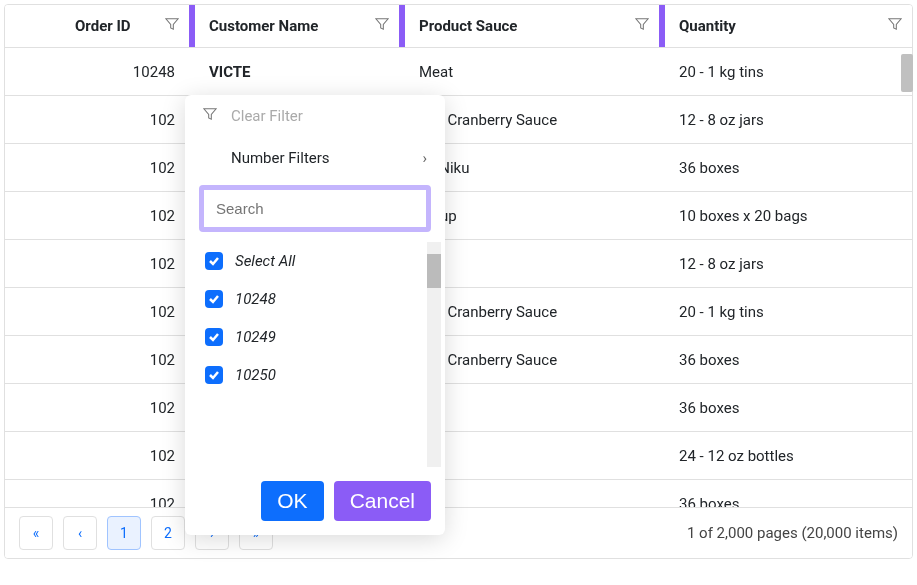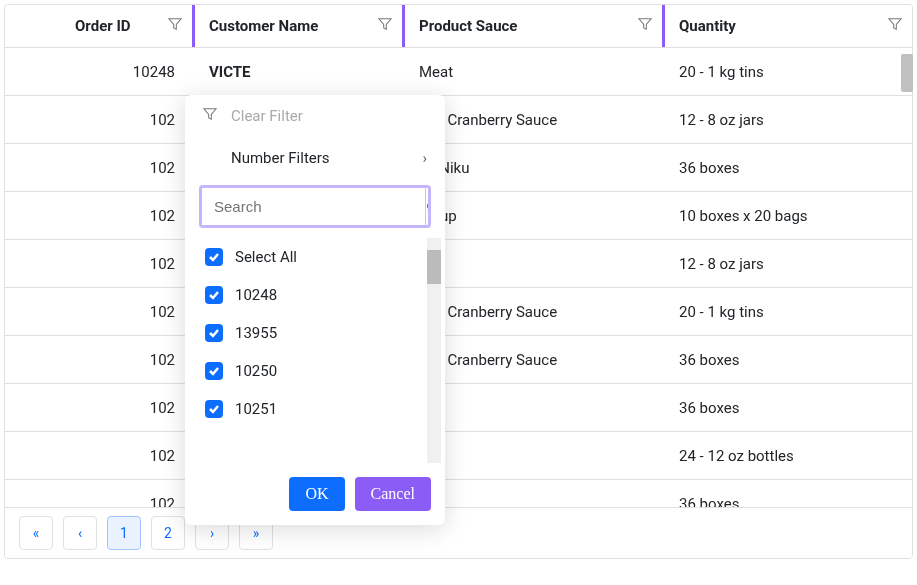--- a/index.html
+++ b/index.html
@@ -1,21 +1,21 @@
 <!DOCTYPE html>
 <html><head>
 <meta charset="utf-8">
 <style>
 * { box-sizing: border-box; margin: 0; padding: 0; }
 body { font-family: -apple-system, BlinkMacSystemFont, "Segoe UI", Roboto, Arial, sans-serif; font-size: 15px; color: #212529; background: #fff; width: 917px; height: 585px; overflow: hidden; position: relative; }
 
 .grid { border: 1px solid #e0e0e0; border-radius: 4px; display: flex; flex-direction: column; height: 555px; margin: 4px; overflow: hidden; }
 
 .grid-header { display: flex; border-bottom: 1px solid #e0e0e0; background: #fff; }
-.grid-header .col { display: flex; align-items: center; justify-content: space-between; padding: 12px 10px 12px 14px; font-weight: 700; border-right: 3px solid #8b5cf6; }
+.grid-header .col { display: flex; align-items: center; justify-content: space-between; padding: 12px 10px 12px 14px; font-weight: 700; border-right: 6px solid #8b5cf6; }
 .grid-header .col:last-child { border-right: none; }
 .col-orderid { width: 190px; padding-left: 70px !important; }
 .col-custname { width: 210px; gap: 32px; }
 .col-prodname { width: 260px; }
 .col-qty { flex: 1; }
 
 .filter-icon svg { width: 14px; height: 14px; stroke: #777; fill: none; stroke-width: 1.2; }
 
 .grid-body { flex: 1; overflow: hidden; position: relative; }
 .grid-row { display: flex; border-bottom: 1px solid #e0e0e0; height: 48px; align-items: center; }
@@ -32,32 +32,32 @@
 .pager-btn { width: 34px; height: 34px; border: 1px solid #e0e0e0; border-radius: 4px; background: #fff; display: flex; align-items: center; justify-content: center; color: #555; cursor: pointer; font-size: 14px; }
 .pager-btn.page, .pager-btn.nav { color: #0d6efd; }
 .pager-btn.active { border-color: #a0c4ff; background: #eaf2ff; color: #0d6efd; }
 .pager-info { margin-left: auto; color: #444; font-size: 15px; }
 
 
 .filter-popup { position: absolute; left: 185px; top: 95px; width: 260px; background: #fff; border-radius: 6px; box-shadow: 0 4px 24px rgba(0,0,0,0.15); z-index: 10; display: flex; flex-direction: column; }
 .fp-row { display: flex; align-items: center; padding: 12px 18px; gap: 14px; cursor: pointer; }
 .fp-row.disabled { color: #aaa; cursor: default; }
 .fp-row .chev { margin-left: auto; color: #666; }
-.fp-search { display: flex; margin: 6px 14px 10px 14px; border: 3px solid #c4b5fd; border-radius: 4px; overflow: hidden; }
+.fp-search { display: flex; margin: 6px 14px 10px 14px; border: 5px solid #c4b5fd; border-radius: 4px; overflow: hidden; }
 .fp-search input { flex: 1; border: none; padding: 10px 12px; font-size: 15px; outline: none; }
 .fp-search .sbtn { width: 42px; border-left: 1px solid #ccc; display: flex; align-items: center; justify-content: center; background: #fff; }
 .fp-list { height: 225px; overflow: hidden; position: relative; margin: 0 4px 0 14px; }
-.fp-item { display: flex; align-items: center; gap: 12px; padding: 10px 6px; }
+.fp-item { display: flex; align-items: center; gap: 12px; padding: 10px 6px; font-style: italic; }
 .fp-check { width: 18px; height: 18px; background: #0d6efd; border-radius: 4px; display: flex; align-items: center; justify-content: center; flex-shrink: 0; }
 .fp-check svg { width: 12px; height: 12px; stroke: #fff; stroke-width: 2.5; fill: none; }
 .fp-scroll { position: absolute; right: 0; top: 0; width: 14px; height: 100%; }
 .fp-scroll .track { width: 14px; height: 100%; background: #f0f0f0; }
 .fp-scroll .thumb { position: absolute; top: 12px; width: 14px; height: 34px; background: #bbb; }
 .fp-footer { display: flex; justify-content: flex-end; gap: 10px; padding: 14px; }
-.btn { padding: 8px 16px; border-radius: 4px; border: none; font-size: 16px; cursor: pointer; font-family: Liberation Serif, serif; }
+.btn { padding: 8px 16px; border-radius: 4px; border: none; font-size: 21px; cursor: pointer; }
 .btn-primary { background: #0d6efd; color: #fff; }
 .btn-secondary { background: #8b5cf6; color: #fff; }
 
 </style>
 </head>
 <body>
 
 <div class="grid">
   <div class="grid-header">
     <div class="col col-orderid">
@@ -149,20 +149,21 @@
       </div>
     </div>
 
   <div class="pager">
     <div class="pager-btn nav">«</div>
     <div class="pager-btn nav">‹</div>
     <div class="pager-btn page active">1</div>
     <div class="pager-btn page">2</div>
     <div class="pager-btn nav">›</div>
     <div class="pager-btn nav">»</div>
+    <div class="pager-info">1 of 2,000 pages (20,000 items)</div>
   </div>
 </div>
 
 <div class="scrollbar-v">
   <div class="thumb"></div>
 </div>
 
 <div class="filter-popup">
   <div class="fp-row disabled">
     <span class="filter-icon"><svg viewBox="0 0 16 16">
@@ -200,37 +201,29 @@
           </svg>
         </div>
         <span>10248</span>
       </div>
       <div class="fp-item">
         <div class="fp-check">
           <svg viewBox="0 0 12 12">
             <path d="M2 6l3 3 5-6"></path>
           </svg>
         </div>
-        <span>13955</span>
+        <span>10249</span>
       </div>
       <div class="fp-item">
         <div class="fp-check">
           <svg viewBox="0 0 12 12">
             <path d="M2 6l3 3 5-6"></path>
           </svg>
         </div>
         <span>10250</span>
-      </div>
-      <div class="fp-item">
-        <div class="fp-check">
-          <svg viewBox="0 0 12 12">
-            <path d="M2 6l3 3 5-6"></path>
-          </svg>
-        </div>
-        <span>10251</span>
       </div>
       <div class="fp-scroll">
       <div class="track"></div>
       <div class="thumb"></div>
     </div>
   </div>
   <div class="fp-footer">
     <button class="btn btn-primary">OK</button>
     <button class="btn btn-secondary">Cancel</button>
   </div>

